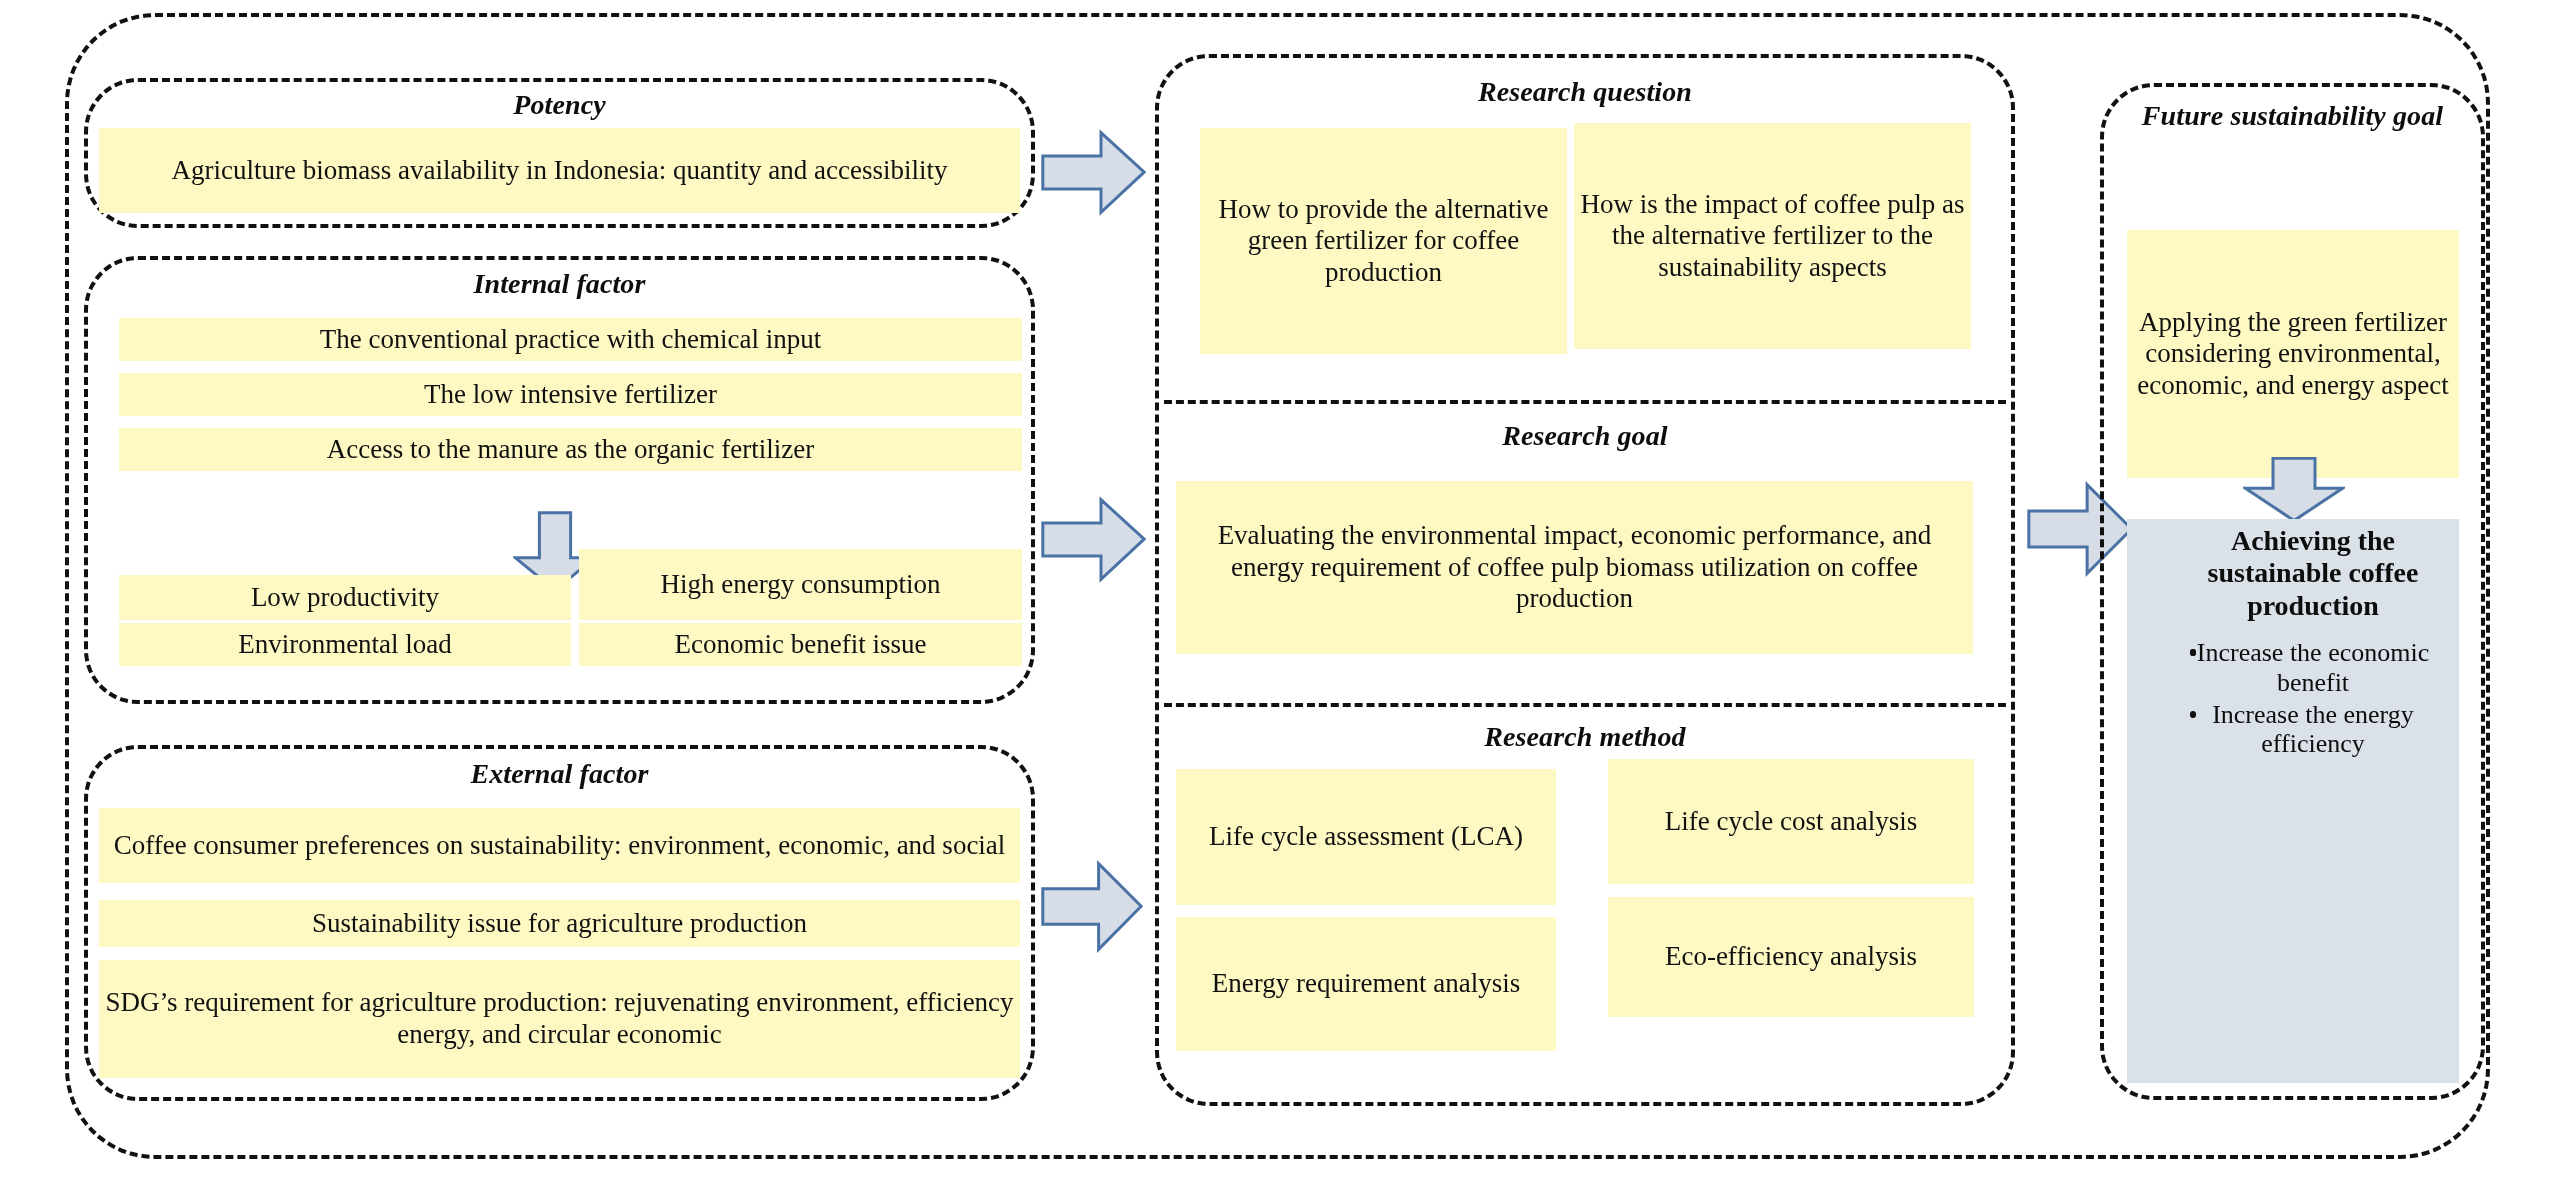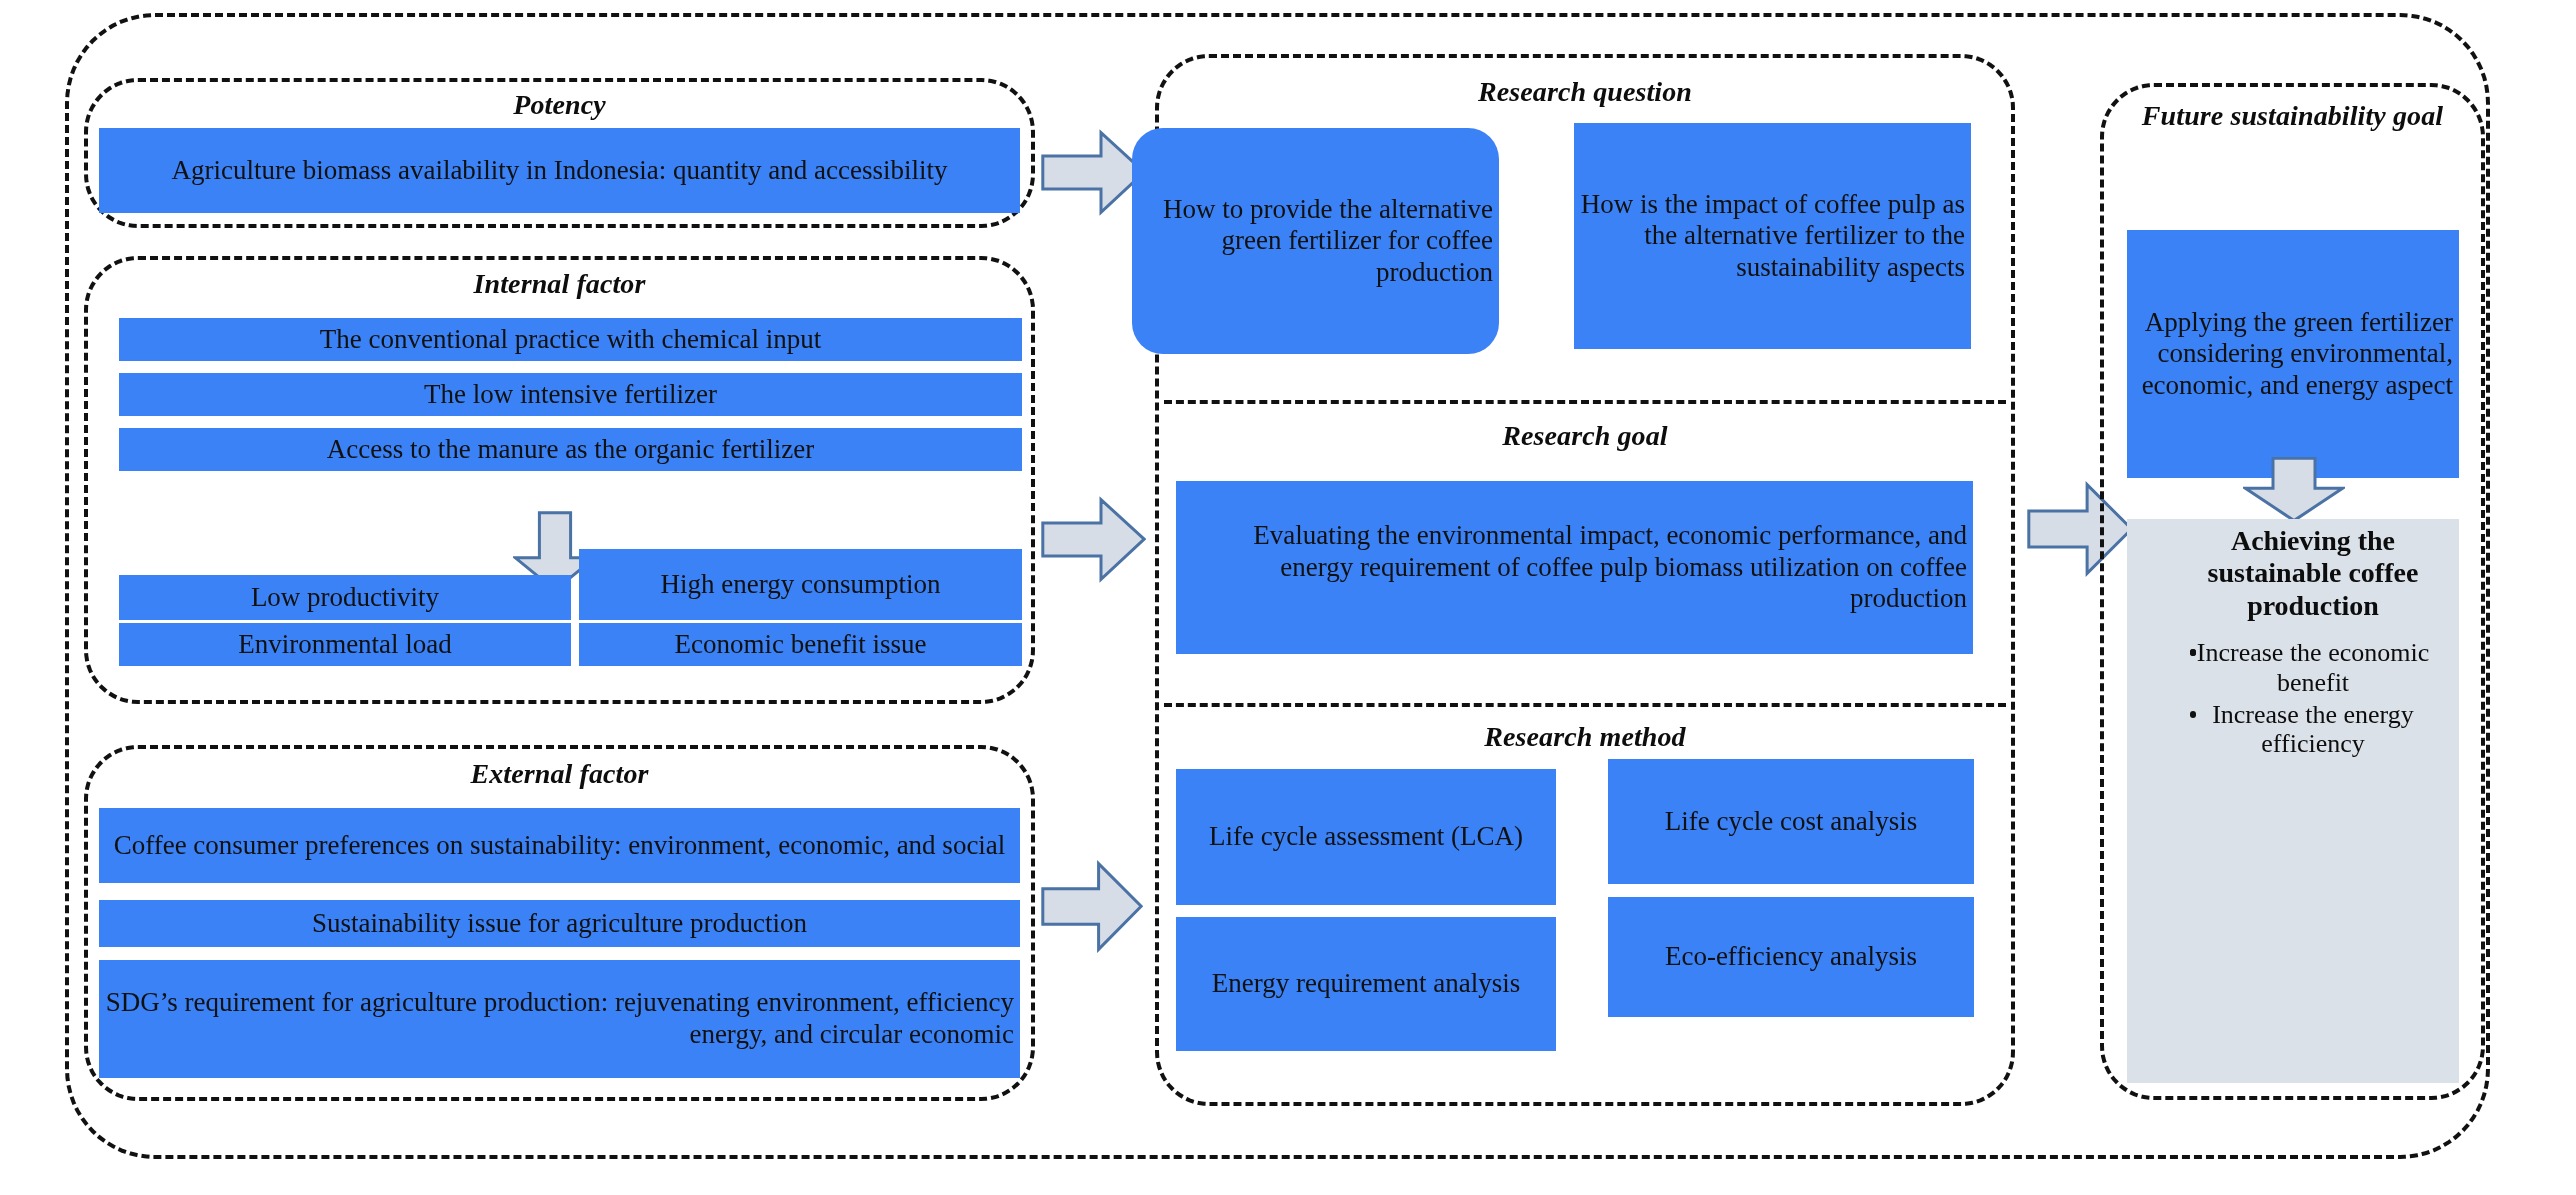--- a/index.html
+++ b/index.html
@@ -41,26 +41,26 @@
     font-style: italic;
     font-weight: bold;
     font-size: 28px;
     line-height: 1.08;
     letter-spacing: 0.1px;
     color: #0d0d0d;
   }
 
   
   .fbox {
-    background: #3b82f6;
+    background: #fef9c3;
     color: #111111;
     display: flex;
     align-items: center;
     justify-content: center;
-    text-align: right;
+    text-align: center;
     font-size: 27px;
     line-height: 1.17;
     padding: 2.4px 6px;
   }
 
   
   .arrow-right {
     background: #d6dde7;
     border: 0;
   }
@@ -157,21 +157,21 @@
 
 <div class="abs arrow-right" style="left:1041px; top:860px; width:102px; height:93px;">
   <svg viewBox="0 0 170 155" preserveAspectRatio="none">
     <polygon points="3,48 96,48 96,6 167,77 96,149 96,107 3,107" fill="#d6dde7" stroke="#4a72a4" stroke-width="5"></polygon>
   </svg>
 </div>
 
 <div class="abs group-box" style="left:1155px; top:54px; width:860px; height:1052px;"></div>
 
 <div class="abs group-title" style="left:1155px; top:77px; width:860px;">Research question</div>
-<div class="abs fbox" style="left:1132px; top:128px; width:367px; height:226px;border-radius:31px;">How to provide the alternative green fertilizer for coffee production</div>
+<div class="abs fbox" style="left:1200px; top:128px; width:367px; height:226px;">How to provide the alternative green fertilizer for coffee production</div>
 <div class="abs fbox" style="left:1574px; top:123px; width:397px; height:226px;">How is the impact of coffee pulp as the alternative fertilizer to the sustainability aspects</div>
 
 <div class="abs hsep" style="left:1164px; top:400px; width:842px;"></div>
 
 <div class="abs group-title" style="left:1155px; top:421px; width:860px;">Research goal</div>
 <div class="abs fbox" style="left:1176px; top:481px; width:797px; height:173px;">Evaluating the environmental impact, economic performance, and energy requirement of coffee pulp biomass utilization on coffee production</div>
 
 <div class="abs hsep" style="left:1164px; top:703px; width:842px;"></div>
 
 <div class="abs group-title" style="left:1155px; top:722px; width:860px;">Research method</div>

